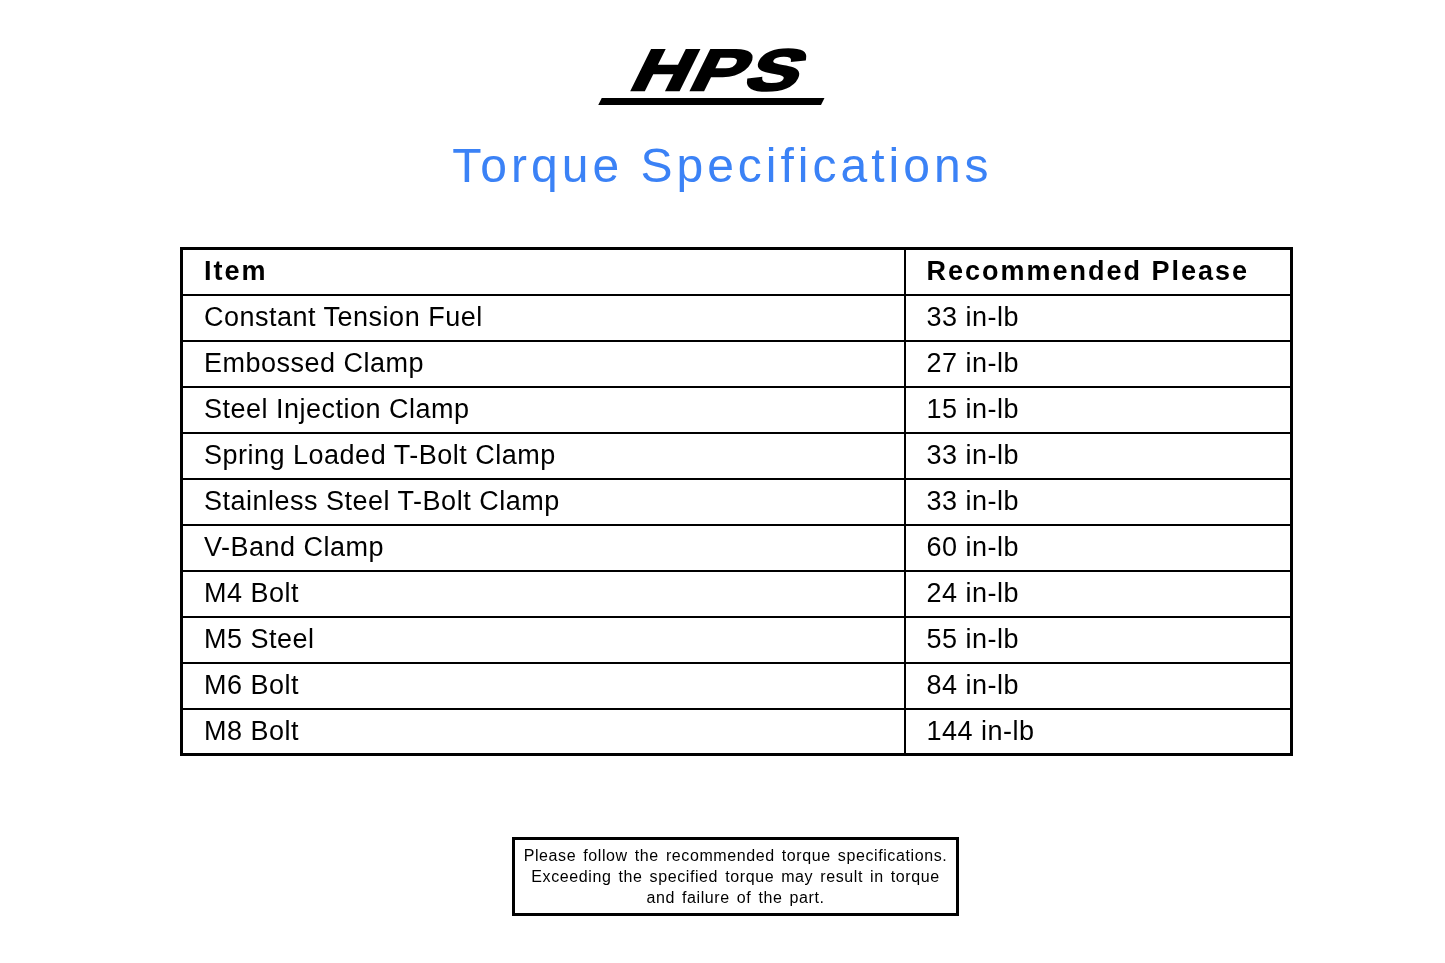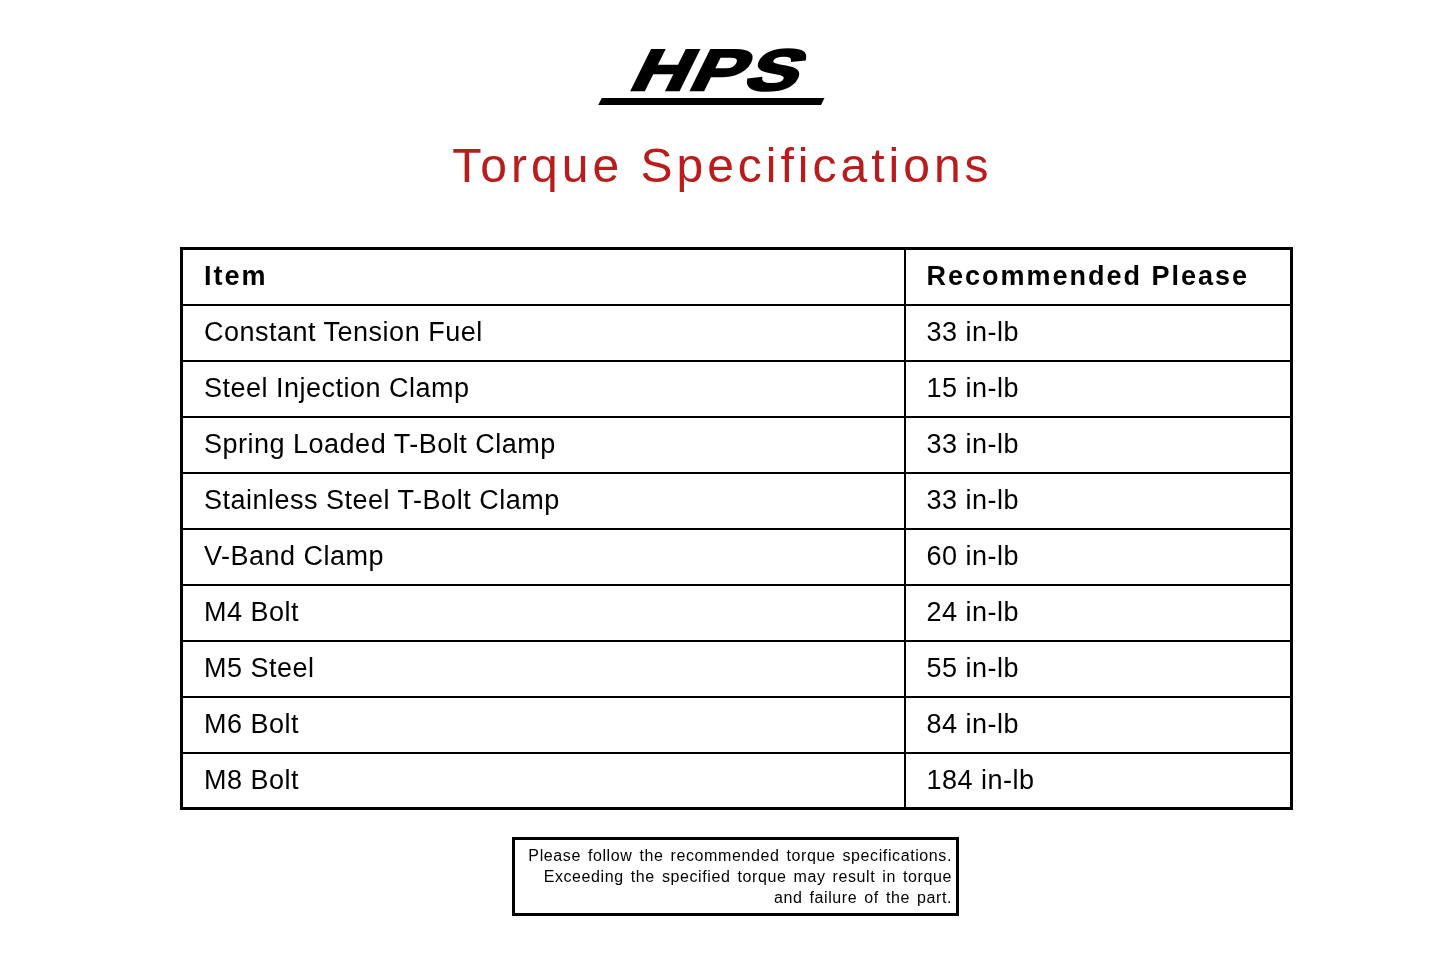--- a/index.html
+++ b/index.html
@@ -29,38 +29,38 @@
   
   .page-title {
     position: absolute;
     top: 140px;
     left: 0;
     width: 100%;
     text-align: center;
     font-size: 48px;
     letter-spacing: 4px;
     line-height: 1.1;
-    color: #b91c1c;
+    color: #3b82f6;
     white-space: nowrap;
   }
 
   
   .spec-table {
     position: absolute;
     left: 180px;
     top: 247px;
     width: 1110px;
     border-collapse: collapse;
     table-layout: fixed;
     border: 3px solid #000000;
   }
   .spec-table th,
   .spec-table td {
     border: 2px solid #000000;
-    height: 56px;
+    height: 46px;
     padding: 0 8px 0 21px;
     font-size: 27px;
     letter-spacing: 0.5px;
     vertical-align: middle;
     text-align: left;
     white-space: nowrap;
     overflow: hidden;
   }
   .spec-table th {
     font-weight: bold;
@@ -70,21 +70,21 @@
   .col-torque { width: 387px; }
 
   
   .note-box {
     position: absolute;
     left: 512px;
     top: 837px;
     width: 447px;
     border: 3px solid #000000;
     padding: 5px 4px;
-    text-align: right;
+    text-align: center;
   }
   .note-line {
     font-size: 16px;
     line-height: 21px;
     letter-spacing: 0.6px;
     word-spacing: 2px;
     color: #000000;
     white-space: nowrap;
   }
 </style>
@@ -114,20 +114,24 @@
         <th>Item</th>
         <th>Recommended Please</th>
       </tr>
     </thead>
     <tbody>
       <tr>
         <td>Constant Tension Fuel</td>
         <td>33 in-lb</td>
       </tr>
       <tr>
+        <td>Embossed Clamp</td>
+        <td>27 in-lb</td>
+      </tr>
+      <tr>
         <td>Steel Injection Clamp</td>
         <td>15 in-lb</td>
       </tr>
       <tr>
         <td>Spring Loaded T-Bolt Clamp</td>
         <td>33 in-lb</td>
       </tr>
       <tr>
         <td>Stainless Steel T-Bolt Clamp</td>
         <td>33 in-lb</td>
@@ -143,21 +147,21 @@
       <tr>
         <td>M5 Steel</td>
         <td>55 in-lb</td>
       </tr>
       <tr>
         <td>M6 Bolt</td>
         <td>84 in-lb</td>
       </tr>
       <tr>
         <td>M8 Bolt</td>
-        <td>184 in-lb</td>
+        <td>144 in-lb</td>
       </tr>
     </tbody>
   </table>
 
   <div class="note-box">
     <div class="note-line">Please follow the recommended torque specifications.</div>
     <div class="note-line">Exceeding the specified torque may result in torque</div>
     <div class="note-line">and failure of the part.</div>
   </div>
 

